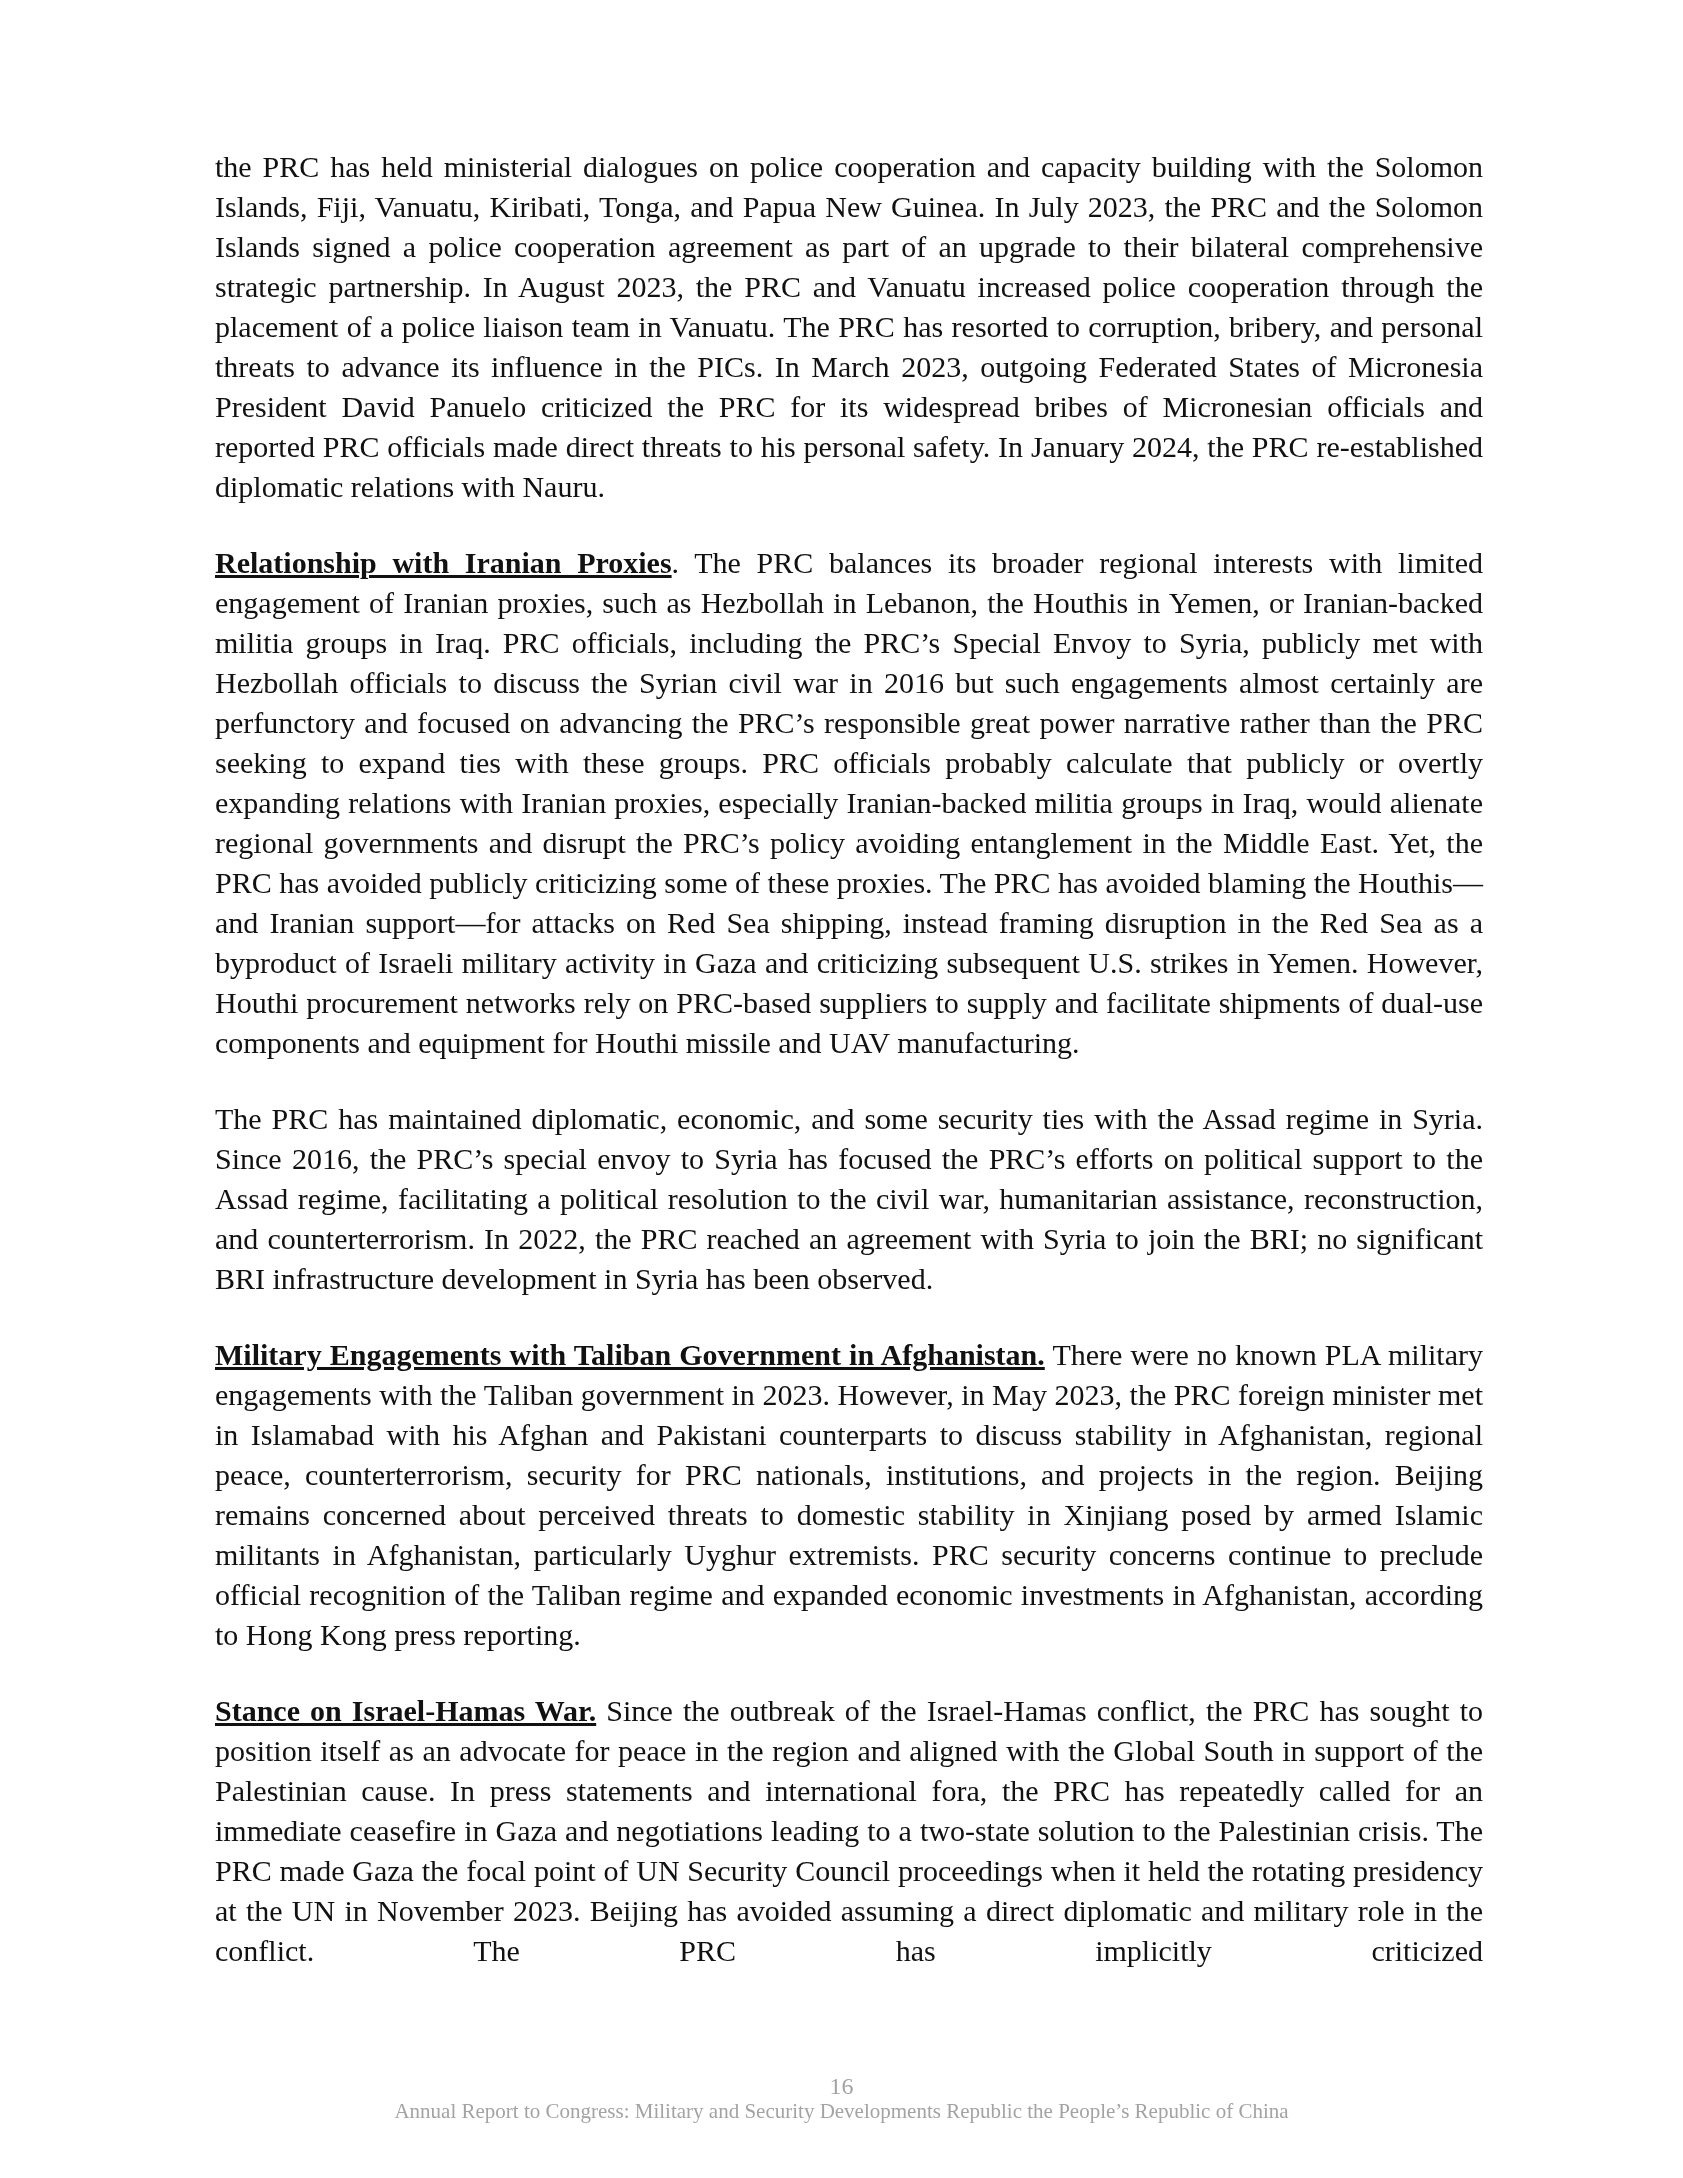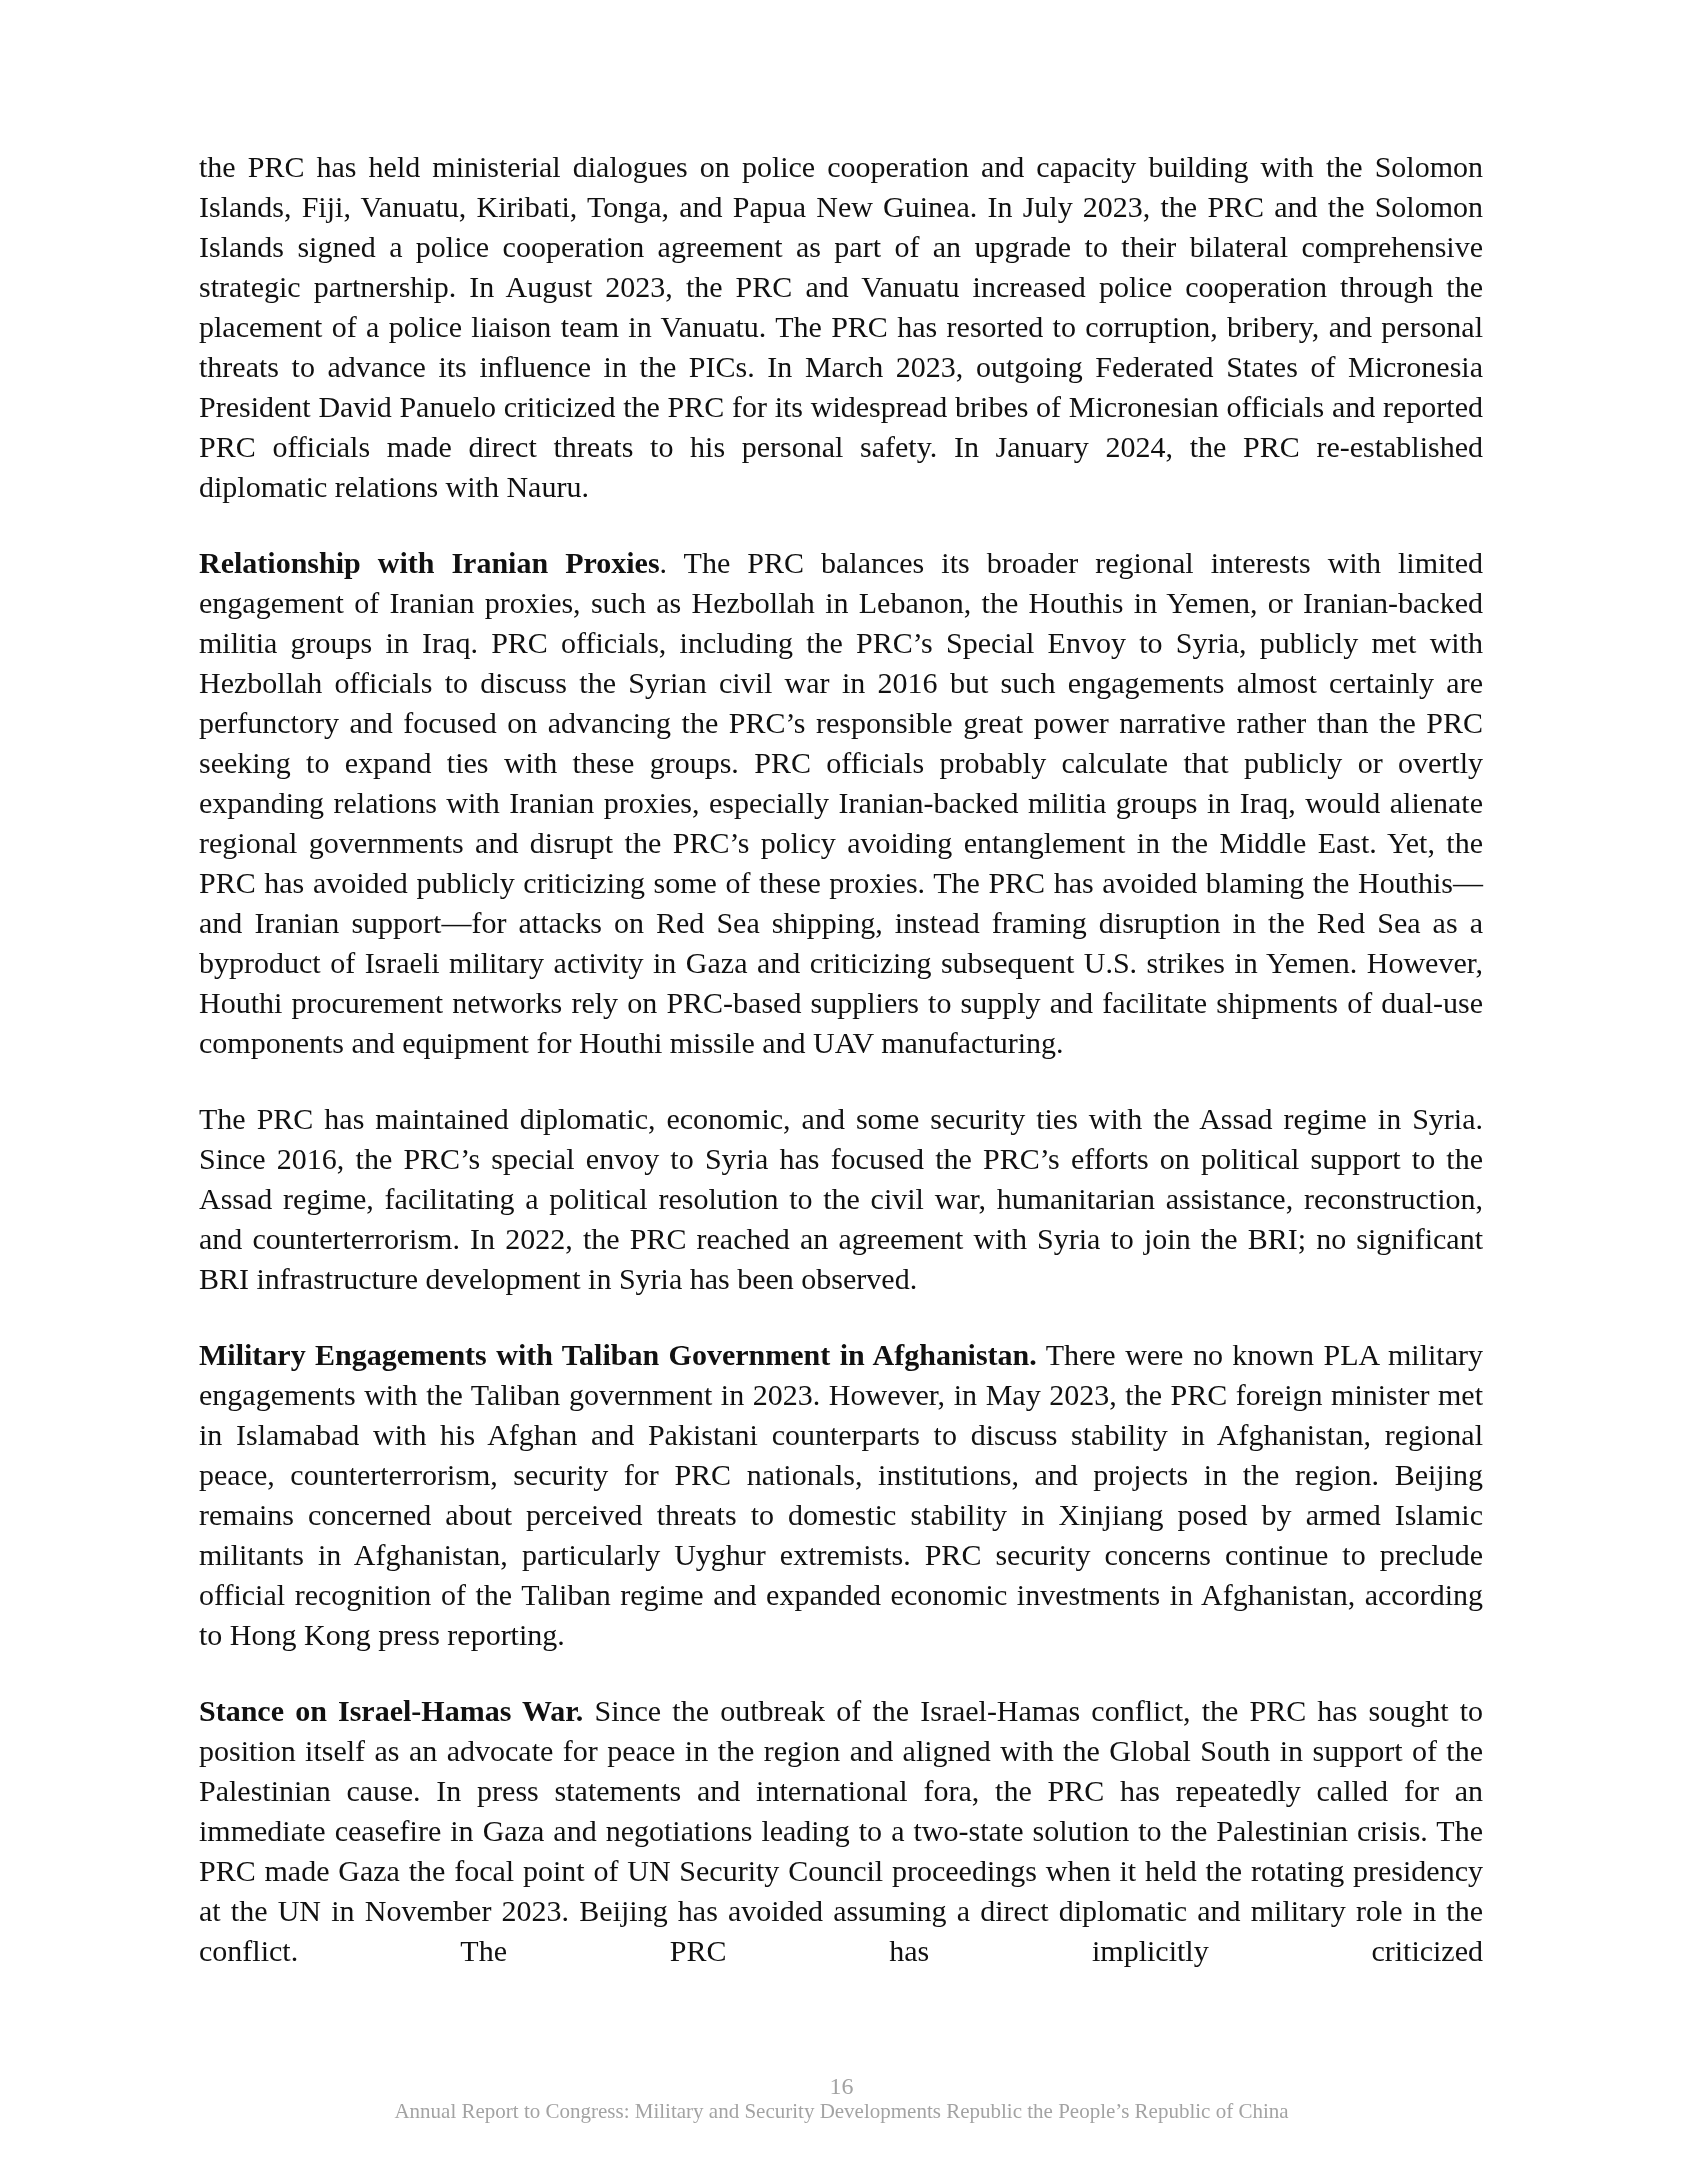--- a/index.html
+++ b/index.html
@@ -2,23 +2,23 @@
 <html><head>
 <meta charset="utf-8">
 <style>
   html, body { margin: 0; padding: 0; background: #ffffff; }
   body { width: 1683px; height: 2178px; position: relative; overflow: hidden; }
   .page {
     position: absolute; left: 198px; top: 147px; width: 1285px;
     font-family: "Liberation Serif", "DejaVu Serif", serif;
     font-size: 30px; line-height: 40px; color: #111111;
   }
-  .para { margin: 0 0 36px 1px; text-align: justify; text-align-last: left; }
+  .para { margin: 0 0 36px 17px; text-align: justify; text-align-last: left; }
   .para:last-child { text-align-last: justify; }
-  .heading { font-weight: bold; }
+  .heading { font-weight: bold; text-decoration: underline; }
   .footer {
     position: absolute; left: 0; width: 1683px; text-align: center;
     font-family: "Liberation Serif", "DejaVu Serif", serif; color: #a3a3a3;
   }
   .page-number { top: 2073px; font-size: 24px; }
   .footer-title { top: 2099px; font-size: 21px; }
 </style>
 </head>
 <body>
 

